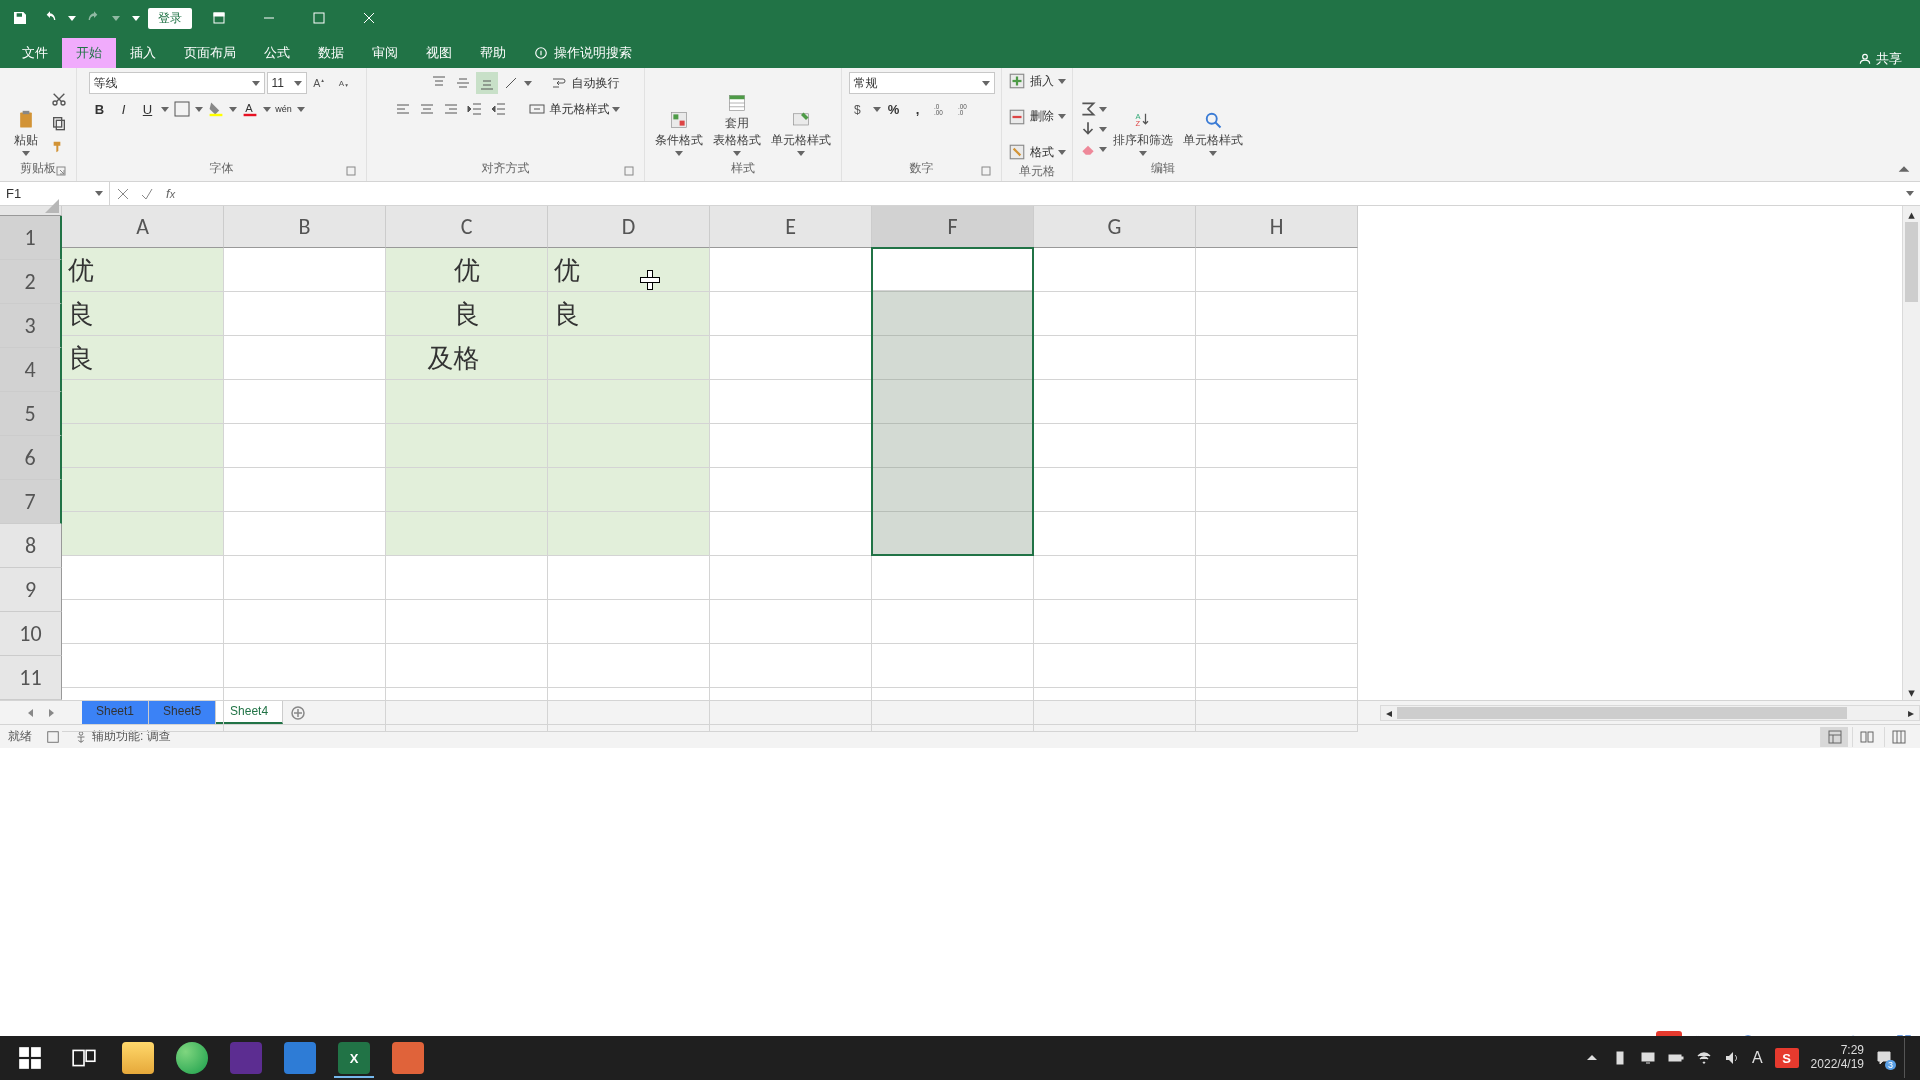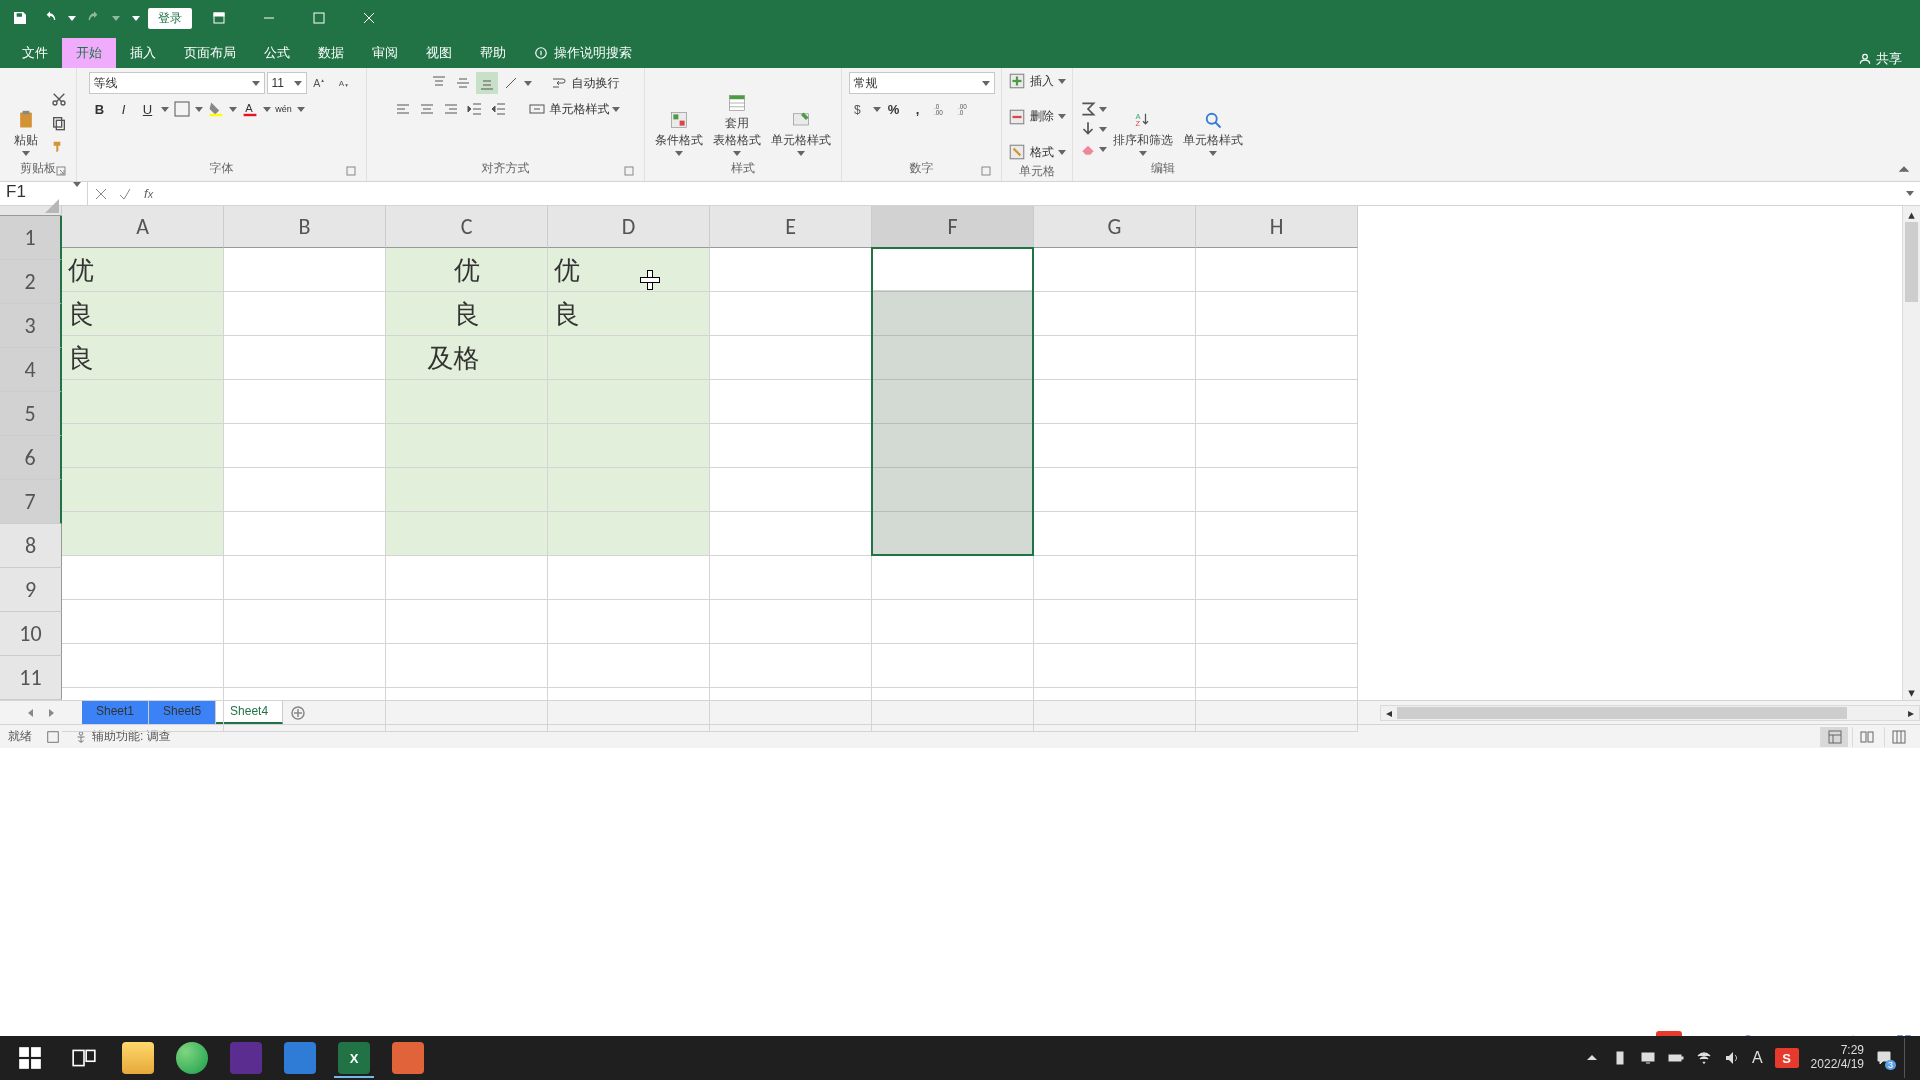--- a/index.html
+++ b/index.html
@@ -37,21 +37,21 @@
 .btn svg { width: 20px; height: 20px; }
 .row { display: flex; align-items: center; gap: 2px; }
 .mini { width: 22px; height: 22px; display: flex; align-items: center; justify-content: center; cursor: pointer; }
 .mini svg { width: 16px; height: 16px; }
 .combo { height: 22px; border: 1px solid #c8c8c8; background: #fff; display: flex; align-items: center; font-size: 12px; padding: 0 4px; }
 
 .collapse-ribbon { position: absolute; right: 8px; bottom: 4px; width: 16px; height: 16px; }
 
 
 .formula-row { height: 24px; display: flex; align-items: stretch; border-bottom: 1px solid #d4d4d4; background: #fff; }
-.name-box { width: 88px; border-right: 1px solid #d4d4d4; display: flex; align-items: flex-start; padding: 0 6px; font-size: 17px; }
+.name-box { width: 110px; border-right: 1px solid #d4d4d4; display: flex; align-items: center; padding: 0 6px; font-size: 13px; }
 .name-box .dd-arrow { margin-left: auto; }
 .fx-btns { display: flex; align-items: center; padding: 0 6px; gap: 10px; }
 .fx-btns svg { width: 14px; height: 14px; stroke: #888; fill: none; }
 .fx-label { font-style: italic; color: #666; padding: 0 6px; display: flex; align-items: center; }
 .formula-input { flex: 1; padding: 0 6px; }
 .formula-expand { width: 20px; display: flex; align-items: center; justify-content: center; }
 
 
 .grid-wrap { position: relative; height: 494px; display: flex; }
 .corner { width: 62px; height: 42px; background: #e6e6e6; border-right: 1px solid #ccc; border-bottom: 1px solid #999; position: relative; }

